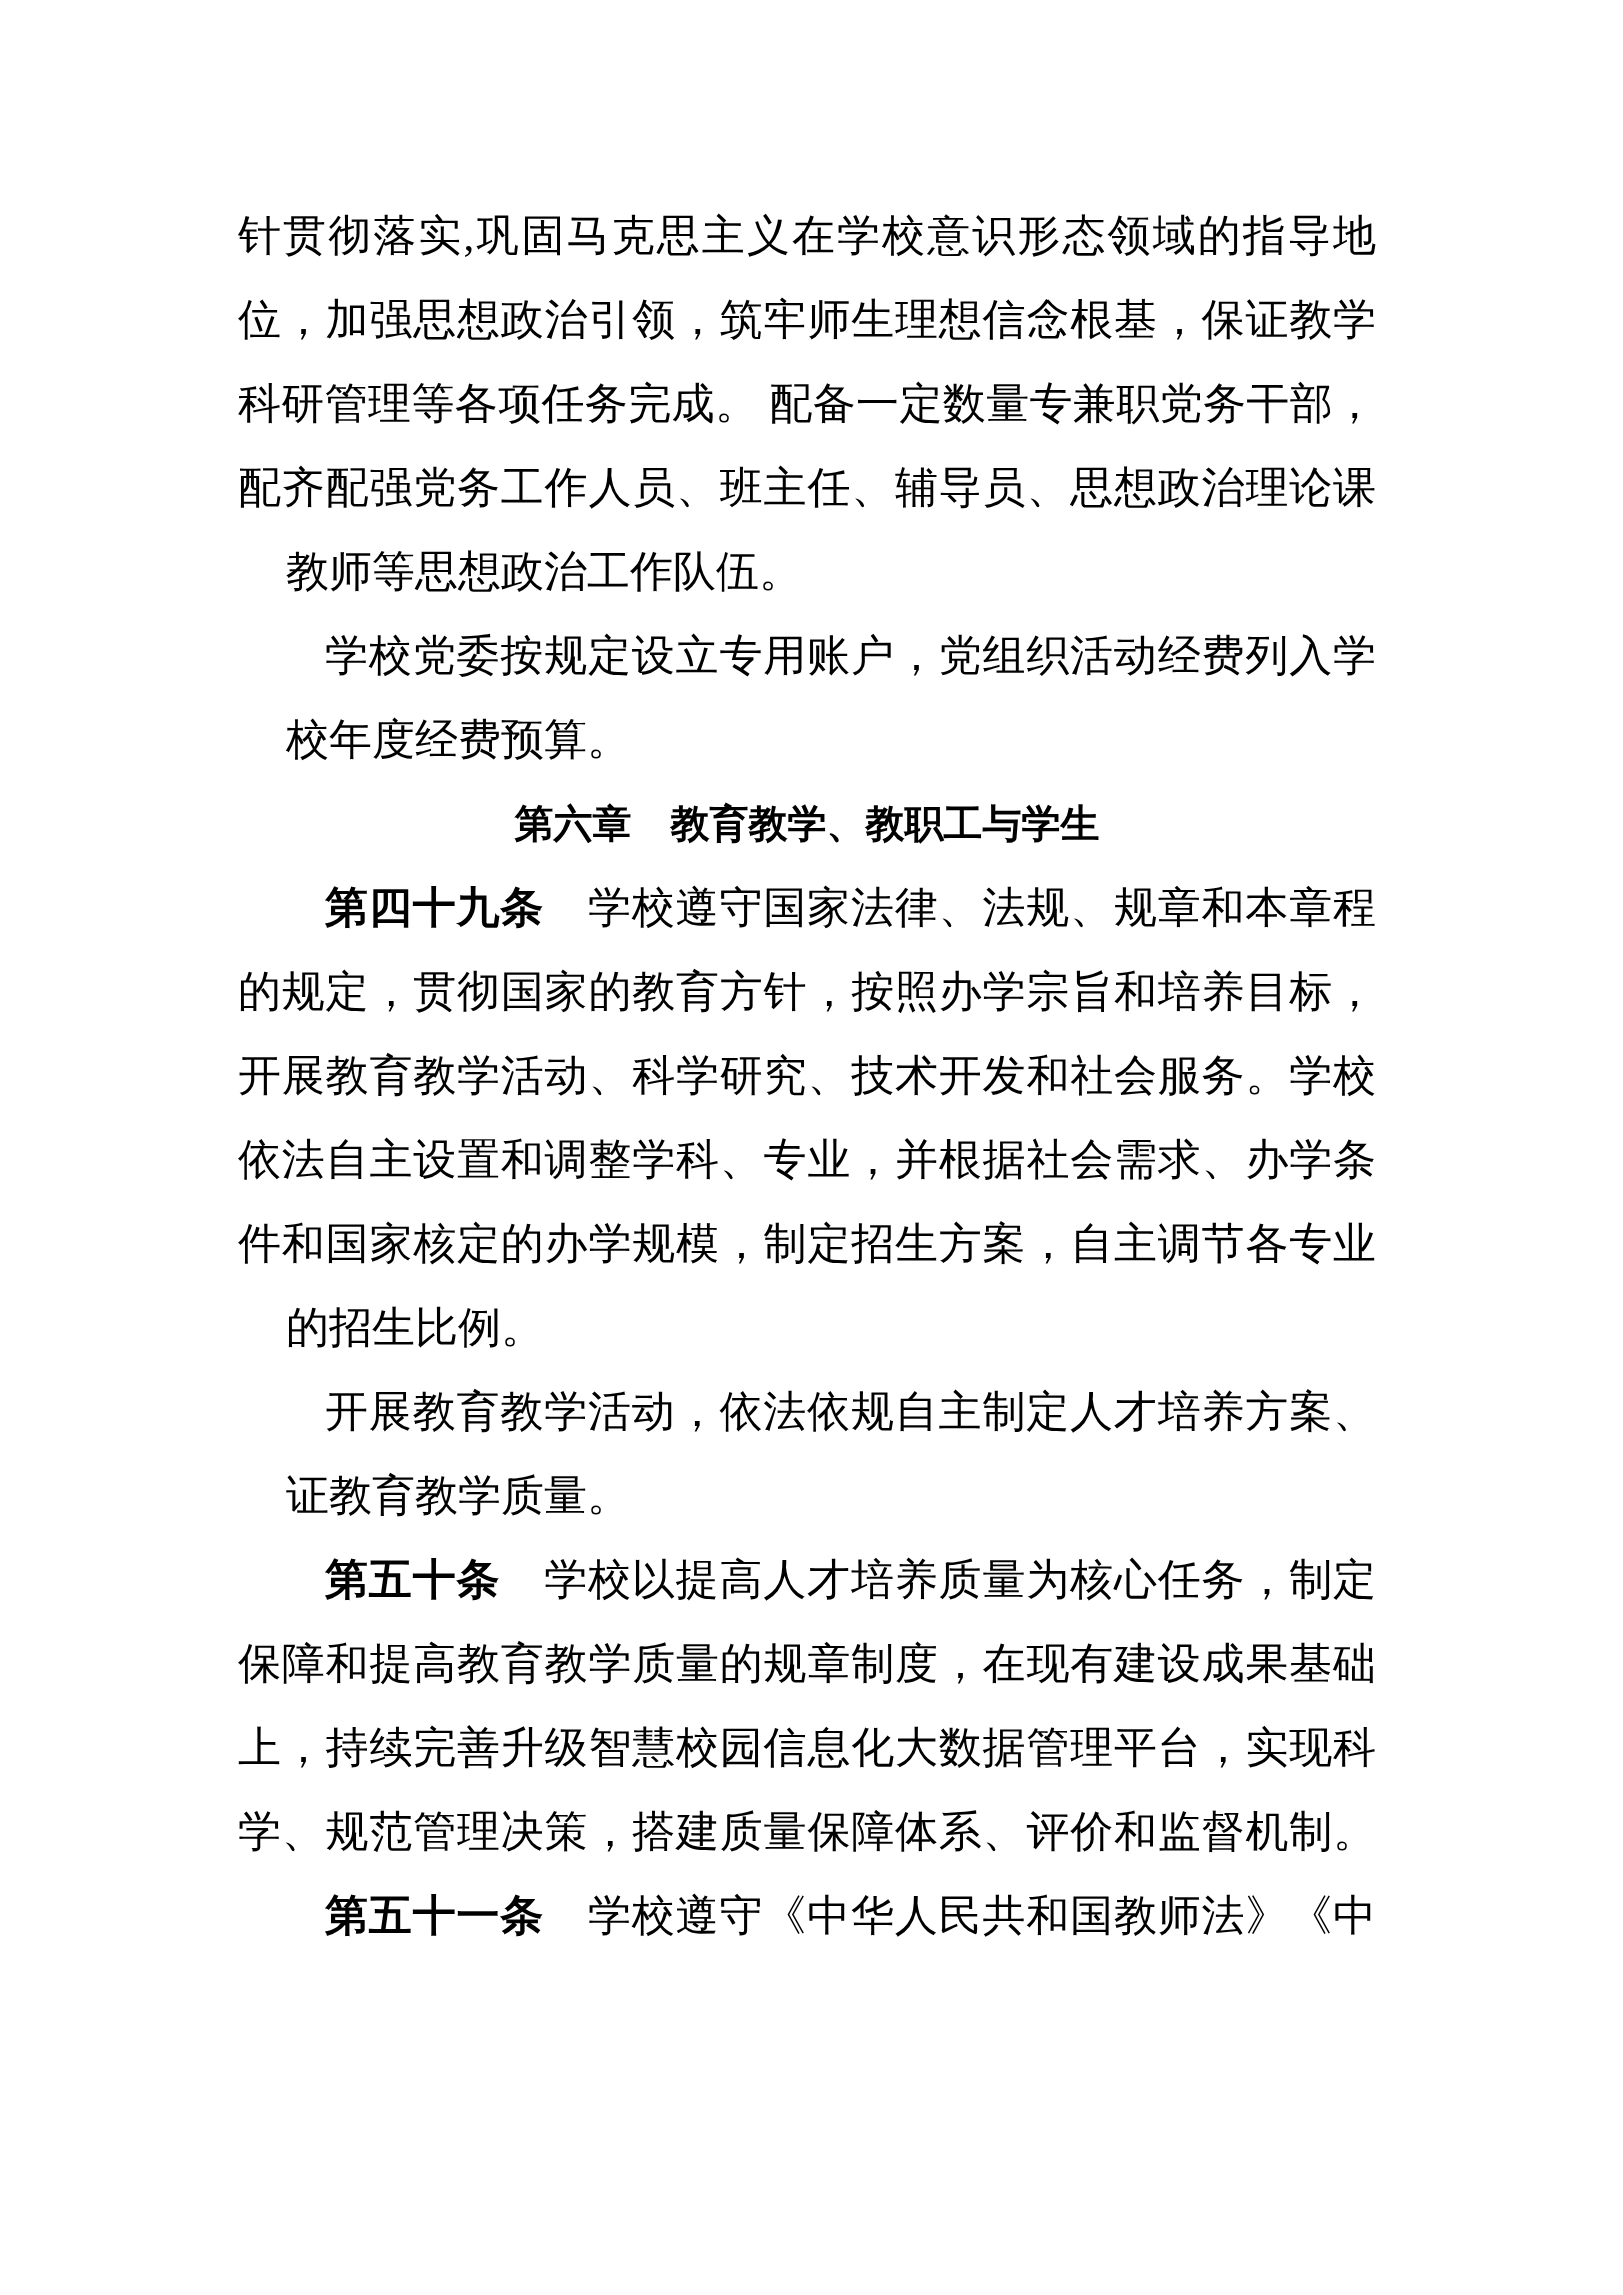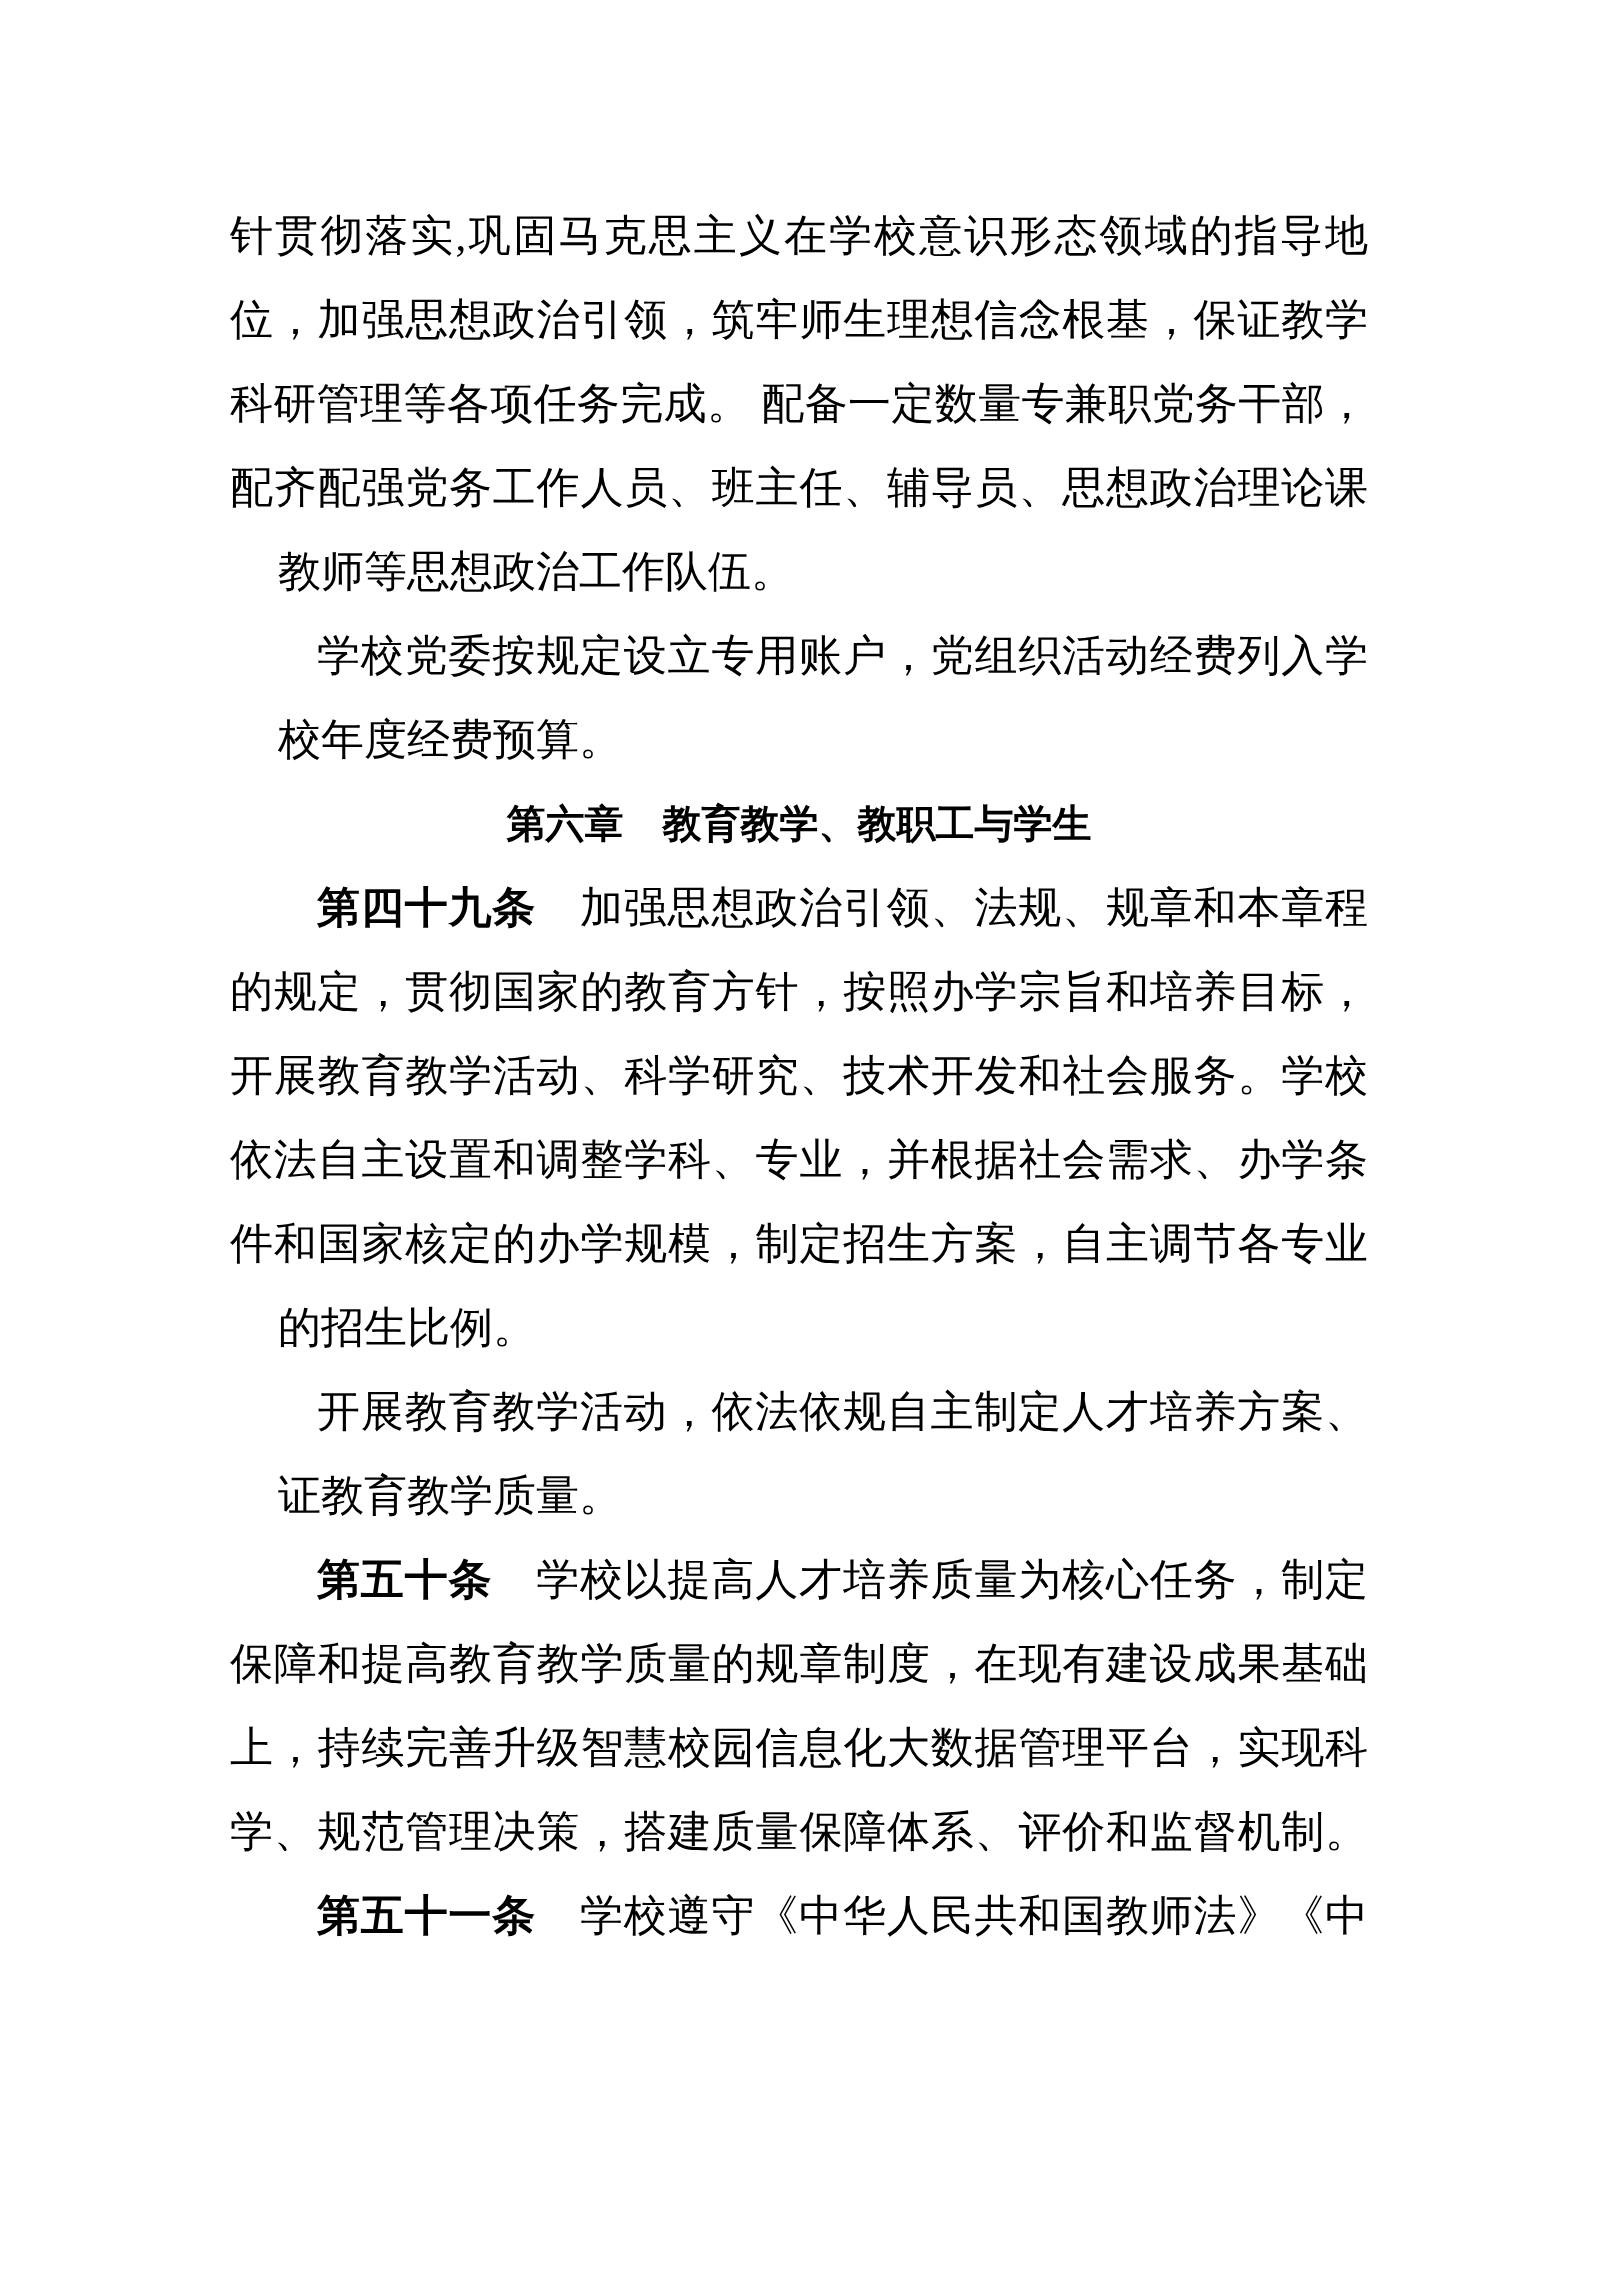--- a/index.html
+++ b/index.html
@@ -11,21 +11,21 @@
     position: relative;
     width: 1623px;
     height: 2295px;
     background: #ffffff;
     overflow: hidden;
     font-family: "Liberation Serif", "DejaVu Serif", serif;
     color: #000000;
   }
   .textblock {
     position: absolute;
-    left: 230px;
+    left: 238px;
     top: 194px;
     width: 1138px;
   }
   .line {
     height: 84px;
     line-height: 84px;
     font-size: 43px;
     color: #000000;
     overflow: visible;
   }
@@ -61,21 +61,21 @@
 <div class="page">
   <div class="textblock">
       <div class="line just"><span>针贯彻落实,巩固马克思主义在学校意识形态领域的指导地</span></div>
       <div class="line just"><span>位，加强思想政治引领，筑牢师生理想信念根基，保证教学</span></div>
       <div class="line just"><span>科研管理等各项任务完成。 配备一定数量专兼职党务干部，</span></div>
       <div class="line just"><span>配齐配强党务工作人员、班主任、辅导员、思想政治理论课</span></div>
       <div class="line left"><span>教师等思想政治工作队伍。</span></div>
       <div class="line just indent"><span>学校党委按规定设立专用账户，党组织活动经费列入学</span></div>
       <div class="line left"><span>校年度经费预算。</span></div>
       <div class="line center heading"><span class="bold">第六章　教育教学、教职工与学生</span></div>
-      <div class="line just indent"><span class="bold">第四十九条</span><span>　</span><span>加强思想政治引领、法规、规章和本章程</span></div>
+      <div class="line just indent"><span class="bold">第四十九条</span><span>　</span><span>学校遵守国家法律、法规、规章和本章程</span></div>
       <div class="line just"><span>的规定，贯彻国家的教育方针，按照办学宗旨和培养目标，</span></div>
       <div class="line just"><span>开展教育教学活动、科学研究、技术开发和社会服务。学校</span></div>
       <div class="line just"><span>依法自主设置和调整学科、专业，并根据社会需求、办学条</span></div>
       <div class="line just"><span>件和国家核定的办学规模，制定招生方案，自主调节各专业</span></div>
       <div class="line left"><span>的招生比例。</span></div>
       <div class="line just indent"><span>开展教育教学活动，依法依规自主制定人才培养方案、</span></div>
       <div class="line left"><span>证教育教学质量。</span></div>
       <div class="line just indent"><span class="bold">第五十条</span><span>　</span><span>学校以提高人才培养质量为核心任务，制定</span></div>
       <div class="line just"><span>保障和提高教育教学质量的规章制度，在现有建设成果基础</span></div>
       <div class="line just"><span>上，持续完善升级智慧校园信息化大数据管理平台，实现科</span></div>

